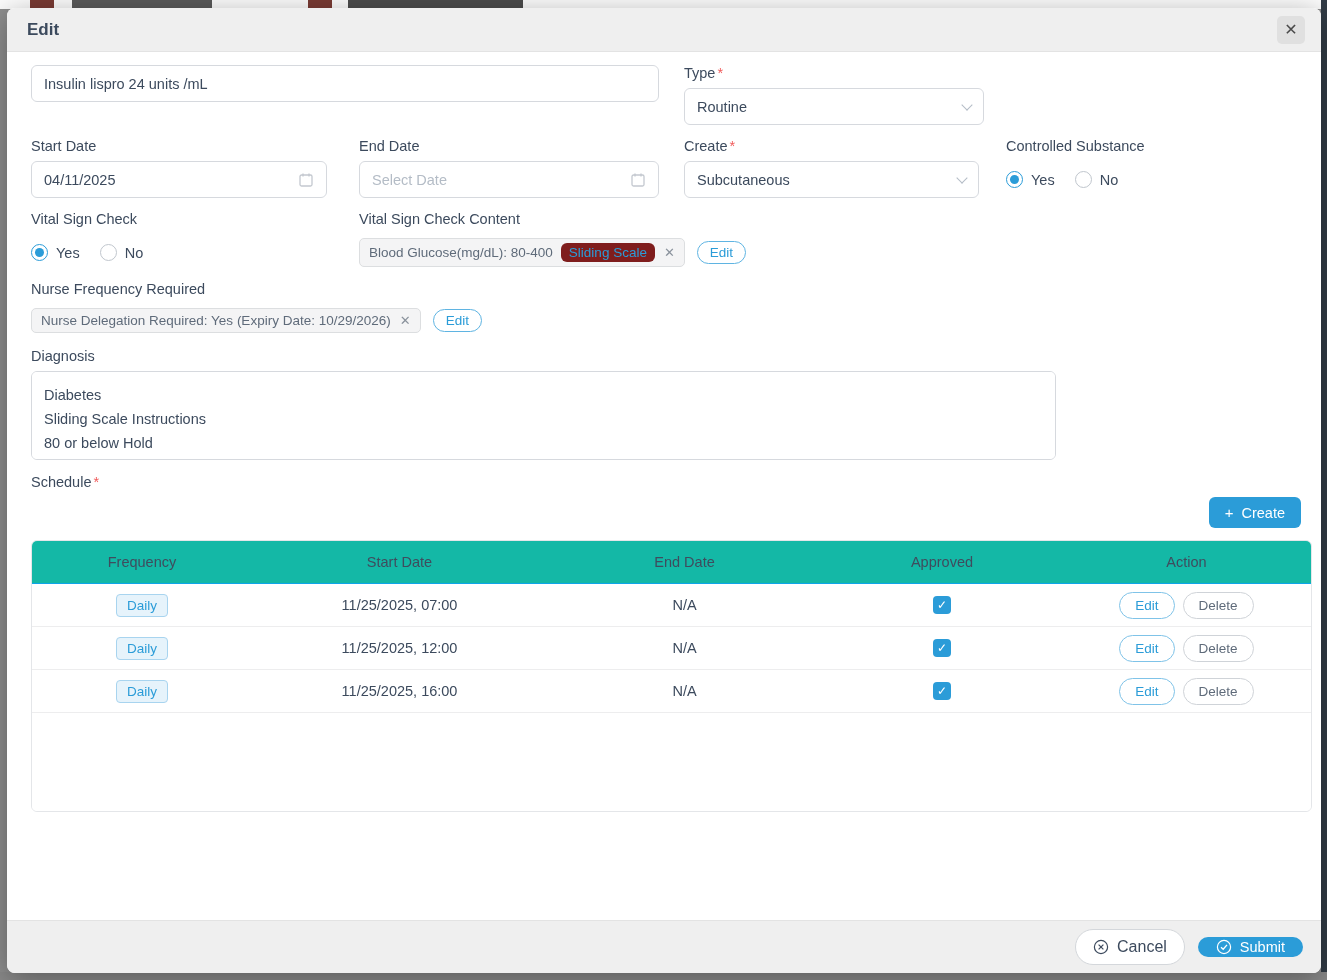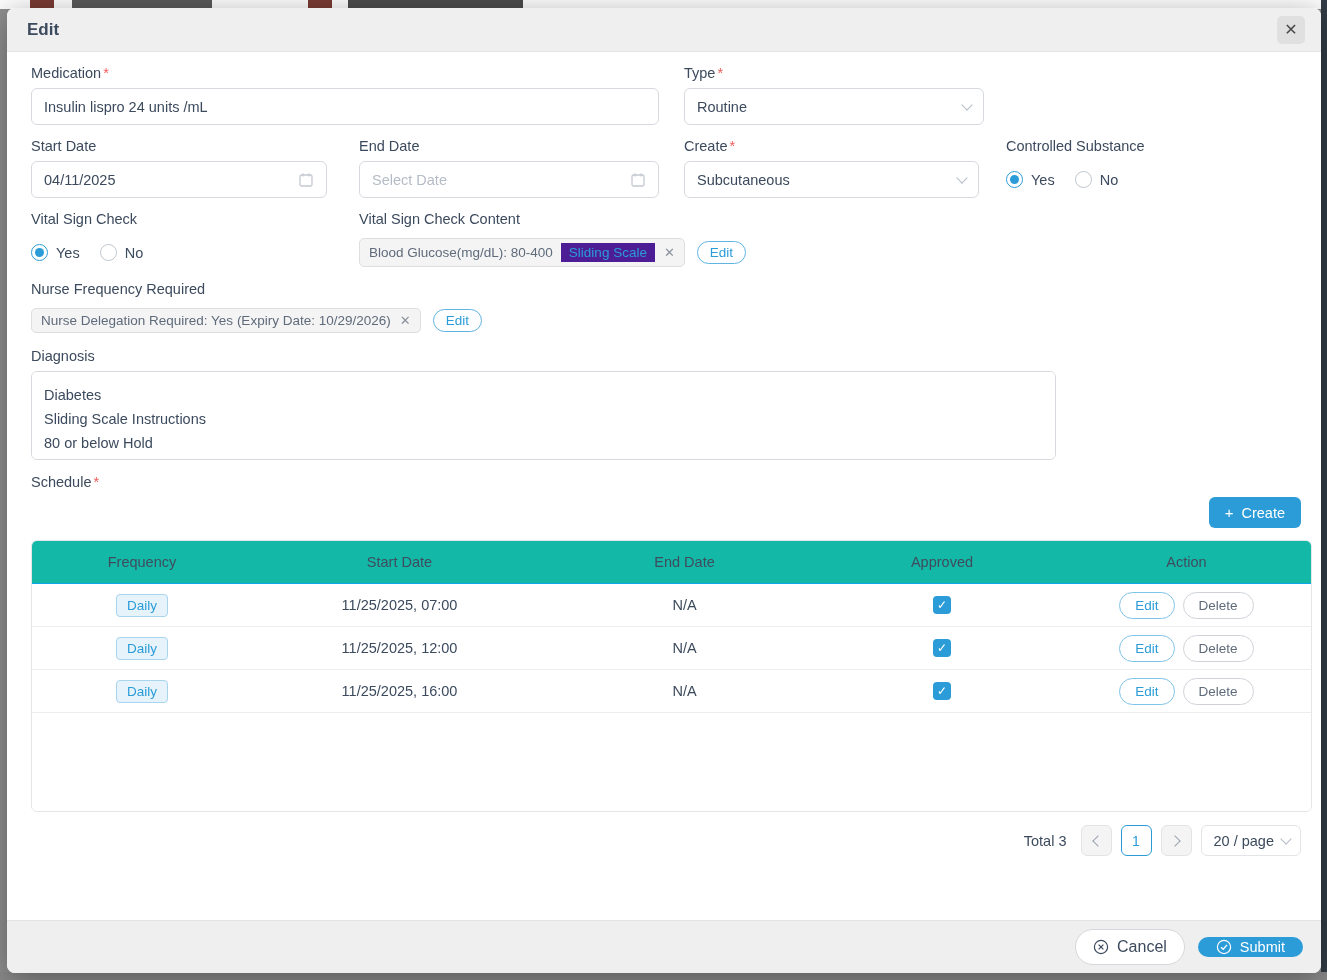--- a/index.html
+++ b/index.html
@@ -61,21 +61,21 @@
   .radio .circle { width:17px; height:17px; border-radius:50%; border:1.5px solid #c0c6cd; background:#fff;
                    margin-right:8px; display:flex; align-items:center; justify-content:center; }
   .radio.checked .circle { border-color:#2b9cd8; }
   .radio.checked .circle::after { content:""; width:9px; height:9px; border-radius:50%; background:#2b9cd8; }
   .radio .rlabel { font-size:14.5px; color:#3c4a5d; }
 
   
   .tag-row { display:flex; align-items:center; }
   .tag { background:#f4f4f5; border:1px solid #dcdee0; border-radius:5px; padding:4px 9px;
          font-size:13.5px; color:#5f6b7a; display:flex; align-items:center; }
-  .tag .inner-badge { background:#4c1d95; color:#2b9cd8; border-radius:0; padding:2px 8px; margin-left:8px; font-size:13.5px; }
+  .tag .inner-badge { background:#7f1d1d; color:#2b9cd8; border-radius:6px; padding:2px 8px; margin-left:8px; font-size:13.5px; }
   .tag .tag-close { margin-left:9px; color:#8a929c; font-size:13px; cursor:pointer; }
   .edit-pill { margin-left:12px; background:#fff; border:1px solid #5fb4e2; color:#2b9cd8; font-size:13.5px;
                border-radius:13px; padding:3px 12px; cursor:pointer; font-family:"Liberation Sans", sans-serif; }
 
   
   .textarea { width:1025px; height:89px; border:1px solid #d6d9de; border-radius:6px; resize:none;
               font-size:14.5px; color:#3c4a5d; padding:11px 12px; line-height:24px;
               font-family:"Liberation Sans", sans-serif; outline:none; }
 
   
@@ -142,23 +142,20 @@
     <div class="modal-title">Edit</div>
     <button class="close-btn">
       <span>✕</span>
     </button>
   </div>
 
   <div class="modal-body">
 
     <div class="form-row">
       <div class="col-main">
-        <div class="label">
-          <span>Medication</span><span class="req">*</span>
-        </div>
         <input class="text-input mb" value="Insulin lispro 24 units /mL" style="">
       </div>
       <div class="col-side">
         <div class="label">
           <span>Type</span><span class="req">*</span>
         </div>
         <div class="select mb">
           <span>Routine</span>
           <span class="chev"></span>
         </div>
@@ -325,34 +322,20 @@
           </div>
         <div class="t-cell c5">
           <button class="act-btn act-edit">Edit</button>
           <button class="act-btn act-delete">Delete</button>
         </div>
       </div>
 
       <div class="t-filler"></div>
     </div>
 
-    <div class="pagination">
-      <span class="total">Total 3</span>
-      <span class="pg-btn">
-          <span class="chev-left"></span>
-        </span>
-      <span class="pg-page">1</span>
-      <span class="pg-btn">
-          <span class="chev-right"></span>
-        </span>
-      <span class="pg-size">
-        <span>20 / page</span>
-        <span class="chev"></span>
-      </span>
-    </div>
 
   </div>
 
   <div class="modal-footer">
     <button class="cancel-btn">
       <span class="btn-ico">
         <svg width="16" height="16" viewBox="0 0 16 16">
             <circle cx="8" cy="8" r="6.6" fill="none" stroke="#3c4a5d" stroke-width="1.2"></circle>
             <line x1="5.6" y1="5.6" x2="10.4" y2="10.4" stroke="#3c4a5d" stroke-width="1.2"></line>
             <line x1="10.4" y1="5.6" x2="5.6" y2="10.4" stroke="#3c4a5d" stroke-width="1.2"></line>

